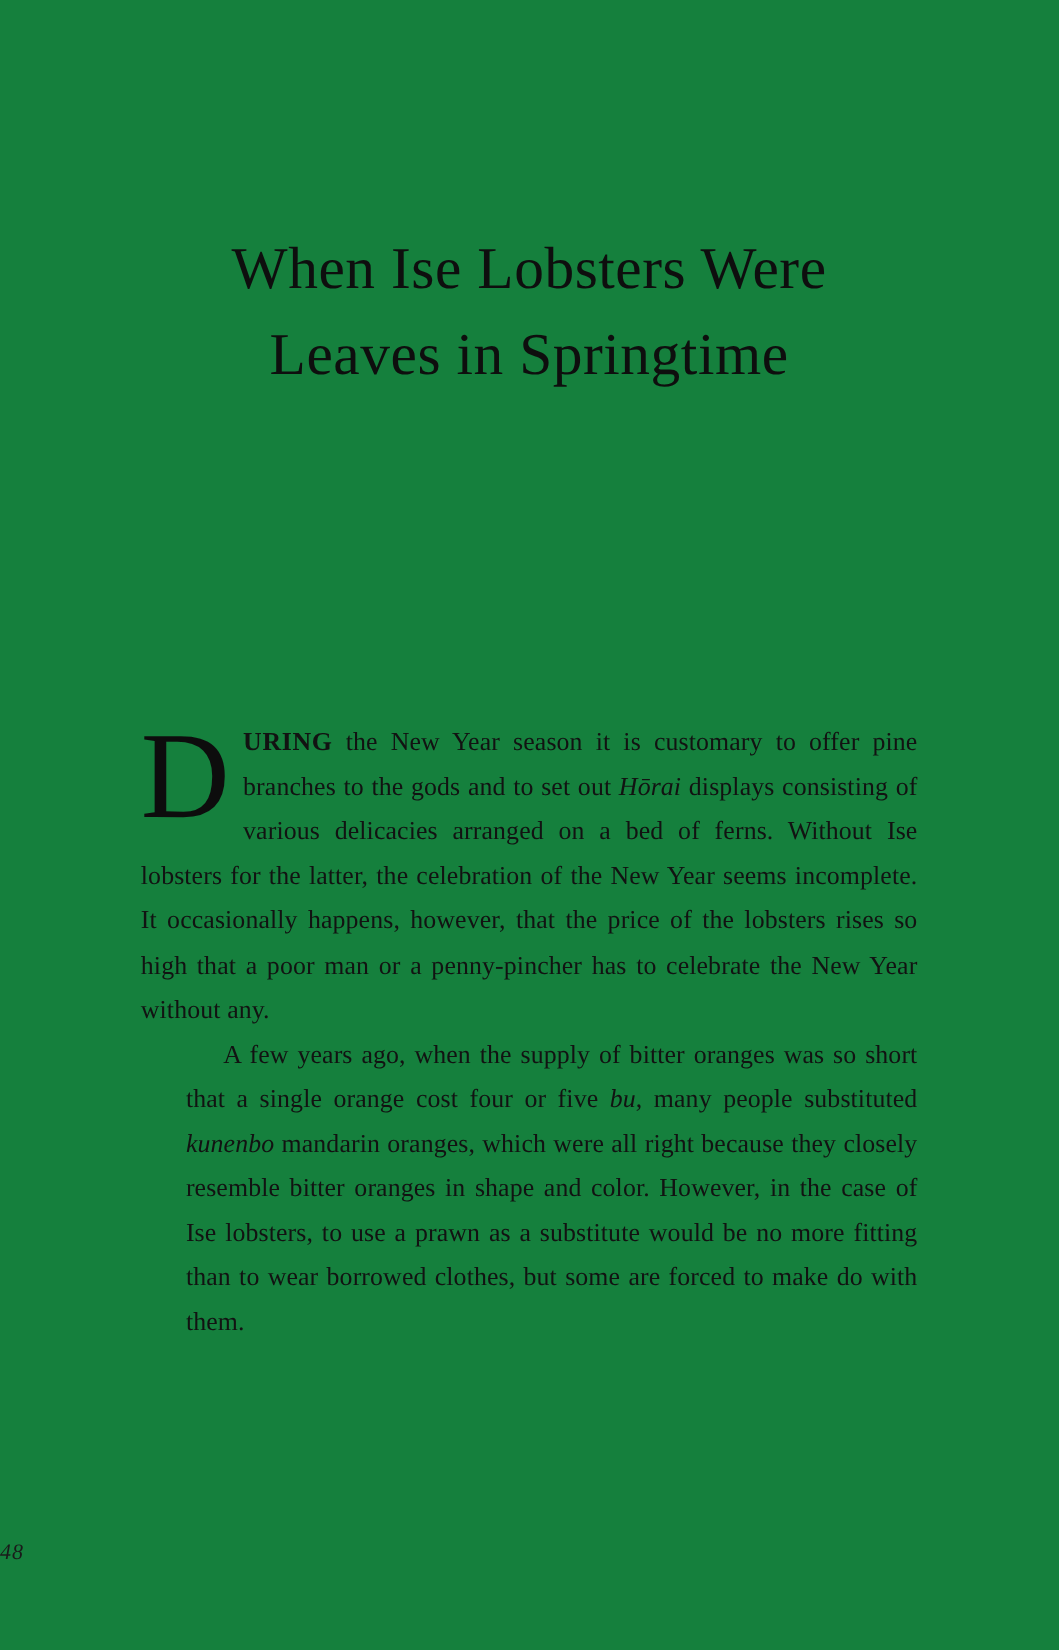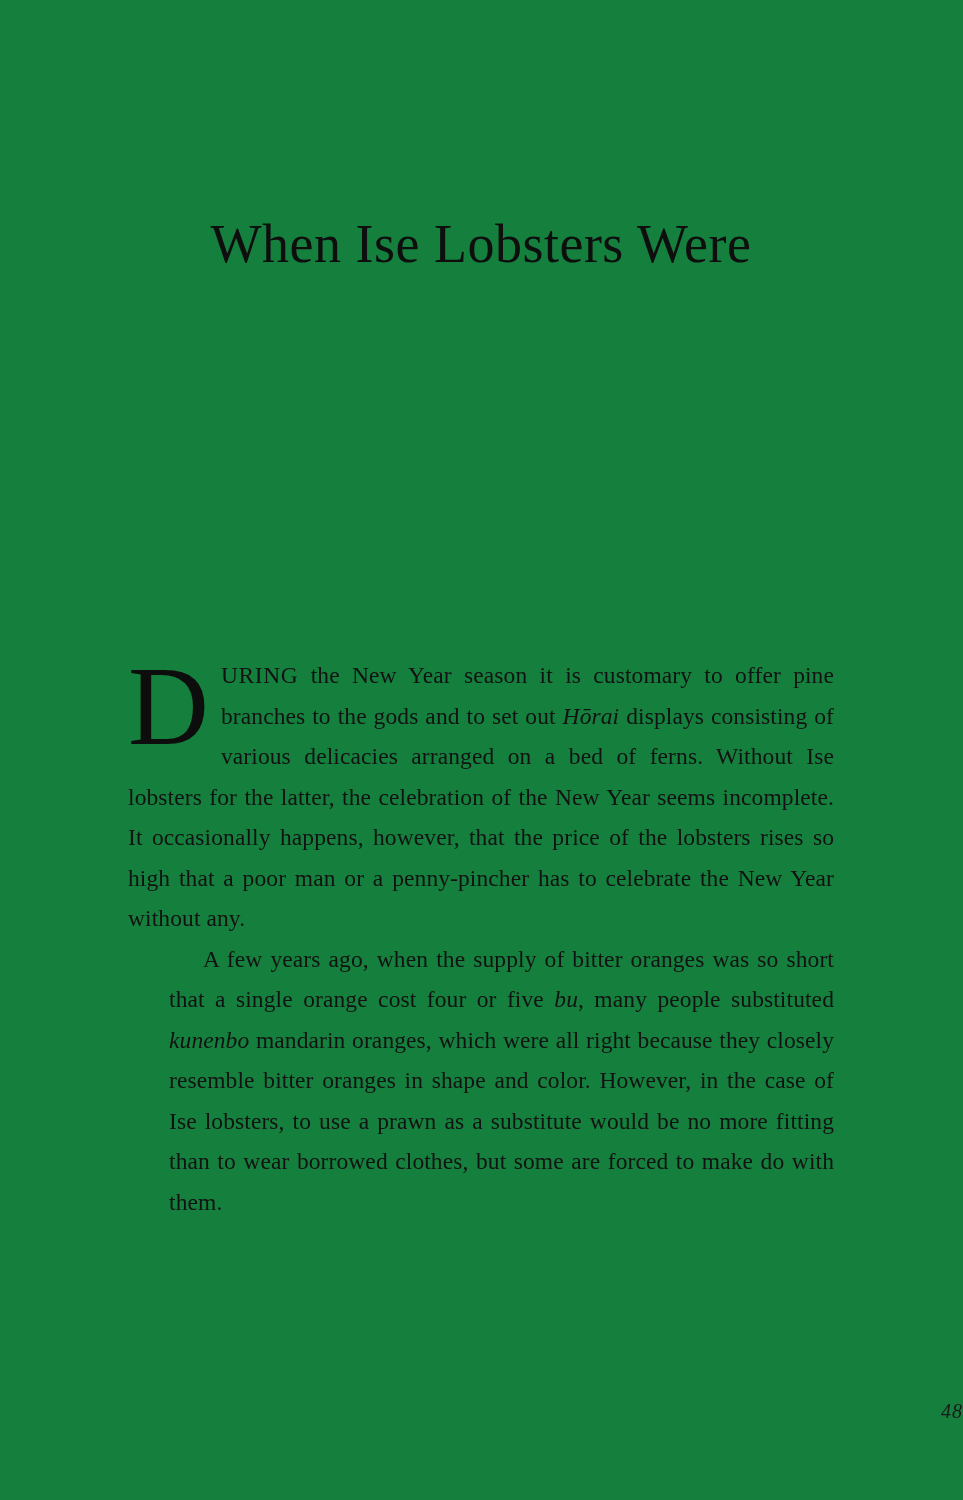--- a/index.html
+++ b/index.html
@@ -73,43 +73,45 @@
     font-size: 112px;
     line-height: 0.82;
     padding: 6px 8px 0 0;
     margin: 0 4px 0 0;
     font-weight: 400;
     color: #0d0d0d;
   }
   .smallcaps {
     font-variant: small-caps;
     letter-spacing: 0.6px;
+    font-weight: bold;
   }
   em {
   }
 
   .folio {
     position: absolute;
     left: 0;
     top: 1400px;
     width: 963px;
-    text-align: right;
+    text-align: left;
     font-size: 20px;
     font-style: italic;
     color: #1a1a1a;
     letter-spacing: 1px;
   }
 </style>
 </head>
 <body>
 
 <div class="page">
 
   <div class="title-block">
     <div class="title-line">When Ise Lobsters Were</div>
+    <div class="title-line">Leaves in Springtime</div>
   </div>
 
   <div class="body-block">
 
     <p class="para dropcap-para"><span class="dropcap">D</span><span class="smallcaps">URING</span><span> the New Year season it is customary to offer pine branches to the gods and to set out </span><em>Hōrai</em><span> displays consisting of various delicacies arranged on a bed of ferns. Without Ise lobsters for the latter, the celebration of the New Year seems incomplete. It occasionally happens, however, that the price of the lobsters rises so high that a poor man or a penny-pincher has to celebrate the New Year without any.</span></p>
 
     <p class="para"><span>A few years ago, when the supply of bitter oranges was so short that a single orange cost four or five </span><em>bu</em><span>, many people substituted </span><em>kunenbo</em><span> mandarin oranges, which were all right because they closely resemble bitter oranges in shape and color. However, in the case of Ise lobsters, to use a prawn as a substitute would be no more fitting than to wear borrowed clothes, but some are forced to make do with them.</span></p>
 
 
   </div>

